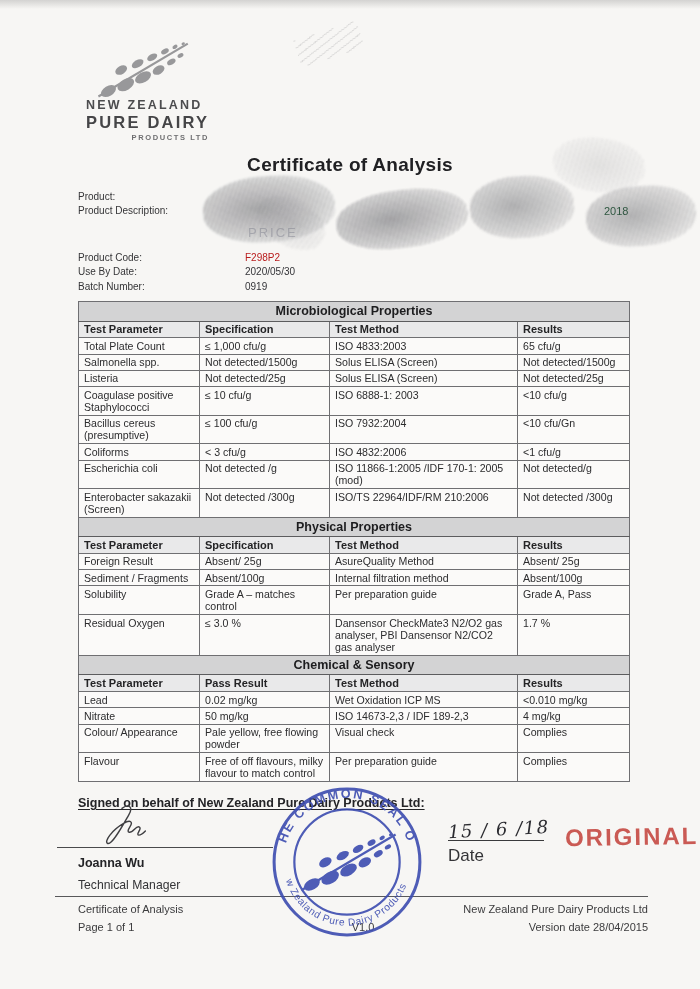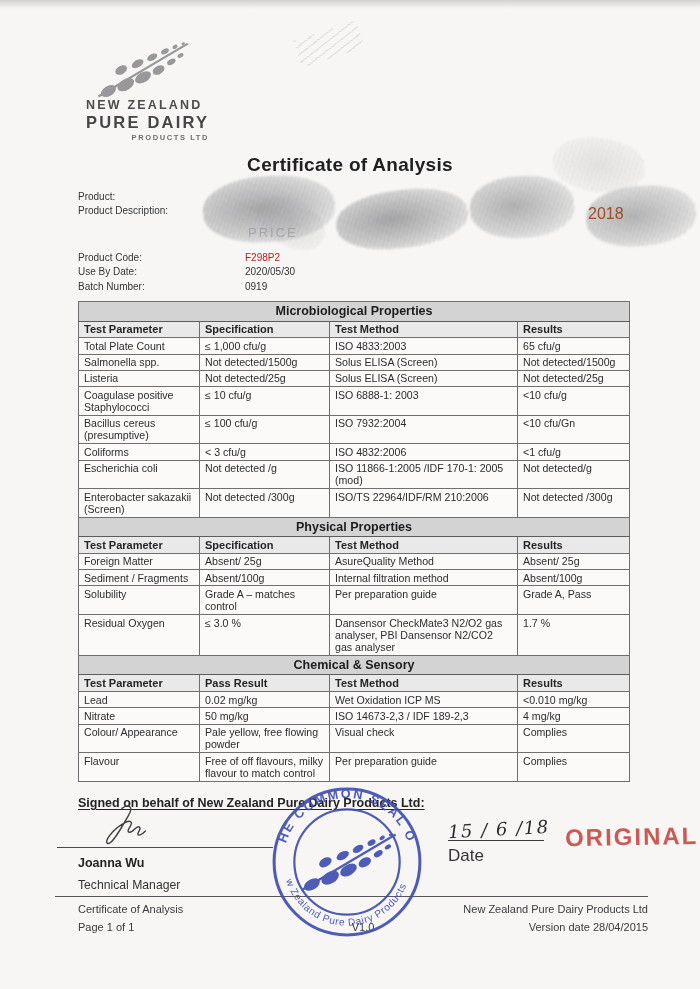--- a/index.html
+++ b/index.html
@@ -73,21 +73,21 @@
     background:
       repeating-linear-gradient(113deg, rgba(75,75,80,.20) 0 1.5px, rgba(0,0,0,0) 1.5px 4px),
       radial-gradient(ellipse at 42% 48%, rgba(88,88,94,.50), rgba(120,120,126,.28) 55%, rgba(150,150,156,.12) 76%, rgba(0,0,0,0) 90%); }
   .smudge.light { background:
       repeating-linear-gradient(100deg, rgba(95,95,100,.14) 0 1.5px, rgba(0,0,0,0) 1.5px 4.5px),
       radial-gradient(ellipse at 50% 50%, rgba(110,110,116,.25), rgba(140,140,146,.12) 60%, rgba(0,0,0,0) 88%); }
   .scratch { position:absolute; z-index:5; pointer-events:none; filter:blur(.4px);
     background:repeating-linear-gradient(160deg, rgba(90,90,95,.35) 0 1px, rgba(0,0,0,0) 1px 7px); }
   .ghost { position:absolute; z-index:4; pointer-events:none; }
   .ghost-overprint { left:248px; top:225px; font-size:13px; letter-spacing:2px; color:#c2c3ca; }
-  .ghost-year { left:588px; top:205px; font-size:16px; color:#c2410c; }
+  .ghost-year { left:604px; top:205px; font-size:11px; color:#14532d; }
 </style>
 </head>
 <body>
 
 <svg width="0" height="0" style="position:absolute">
   <defs>
     <g id="fernShape">
       <line x1="2" y1="62" x2="100" y2="4" stroke="currentColor" stroke-width="2.4"></line>
       <ellipse cx="13" cy="56" rx="9" ry="5.5" fill="currentColor" transform="rotate(-30 13 56)"></ellipse>
       <ellipse cx="32" cy="49" rx="10" ry="6" fill="currentColor" transform="rotate(-30 32 49)"></ellipse>
@@ -211,21 +211,21 @@
         <tr class="band">
           <td colspan="4">Physical Properties</td>
         </tr>
         <tr class="head">
           <td>Test Parameter</td>
           <td>Specification</td>
           <td>Test Method</td>
           <td>Results</td>
         </tr>
         <tr>
-          <td>Foreign Matter</td>
+          <td>Foreign Result</td>
           <td>Absent/ 25g</td>
           <td>AsureQuality Method</td>
           <td>Absent/ 25g</td>
         </tr>
         <tr>
           <td>Sediment / Fragments</td>
           <td>Absent/100g</td>
           <td>Internal filtration method</td>
           <td>Absent/100g</td>
         </tr>

